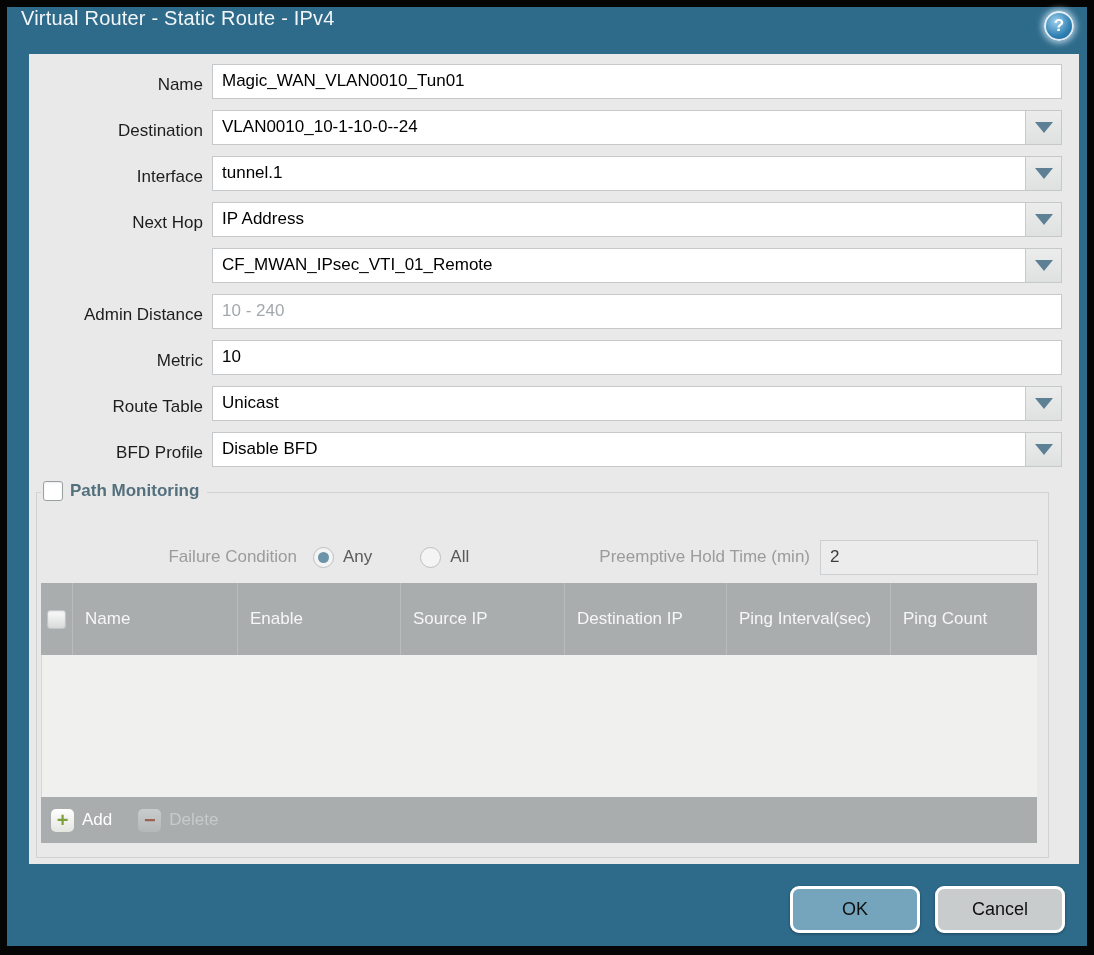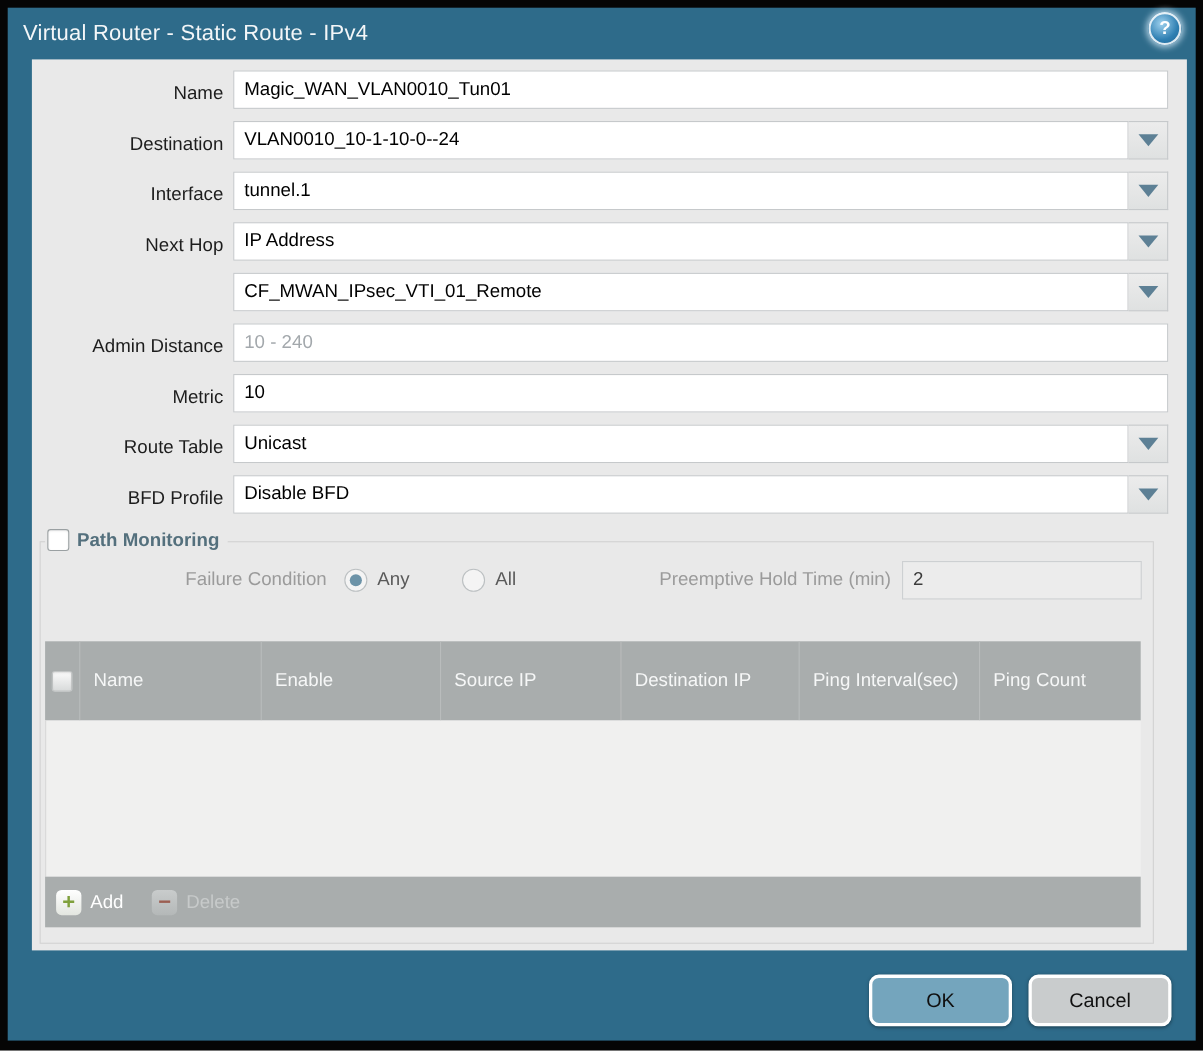--- a/index.html
+++ b/index.html
@@ -11,21 +11,21 @@
     overflow: hidden;
   }
   .window {
     position: absolute;
     left: 7px; top: 7px; right: 7px; bottom: 9px;
     background: #2e6b8a;
   }
   
   .titlebar {
     position: absolute; left: 0; top: 0; right: 0; height: 47px;
-    display: flex; align-items: center;
+    display: flex; 
   }
   .titlebar-text {
     color: #f3f6f8; font-size: 20px; padding-left: 14px; letter-spacing: 0.2px;
   }
   .help-icon {
     position: absolute; right: 13px; top: 4px;
     width: 30px; height: 30px; border-radius: 50%;
     background: radial-gradient(circle at 40% 35%, #9ed1ee 0%, #2f7fb2 55%, #1c5f8d 100%);
     box-shadow: 0 0 6px 2px rgba(220,240,255,0.75), inset 0 0 0 2px rgba(255,255,255,0.85);
     color: #ffffff; font-size: 17px; font-weight: bold;
@@ -82,21 +82,21 @@
   }
   .checkbox {
     width: 20px; height: 20px; background: #ffffff;
     border: 1px solid #9aa0a2; border-radius: 3px;
     box-shadow: inset 0 1px 2px rgba(0,0,0,0.08);
     cursor: pointer;
   }
   .pm-title { font-size: 17px; font-weight: bold; color: #54707d; }
   .pm-options {
     display: flex; align-items: center;
-    margin-top: 16px; height: 36px; padding: 0 10px 0 0;
+    margin-top: 46px; height: 36px; padding: 0 10px 0 0;
   }
   .disabled-label { font-size: 17px; color: #9b9b9b; }
   .fc-label { width: 270px; text-align: right; padding-right: 10px; flex: none; }
   .radio {
     width: 21px; height: 21px; border-radius: 50%;
     background: #f4f4f4; border: 1px solid #bcc0c2;
     display: flex; align-items: center; justify-content: center;
     margin: 0 9px 0 6px; cursor: pointer; flex: none;
   }
   .radio .dot { width: 11px; height: 11px; border-radius: 50%; background: #6c93a8; }

